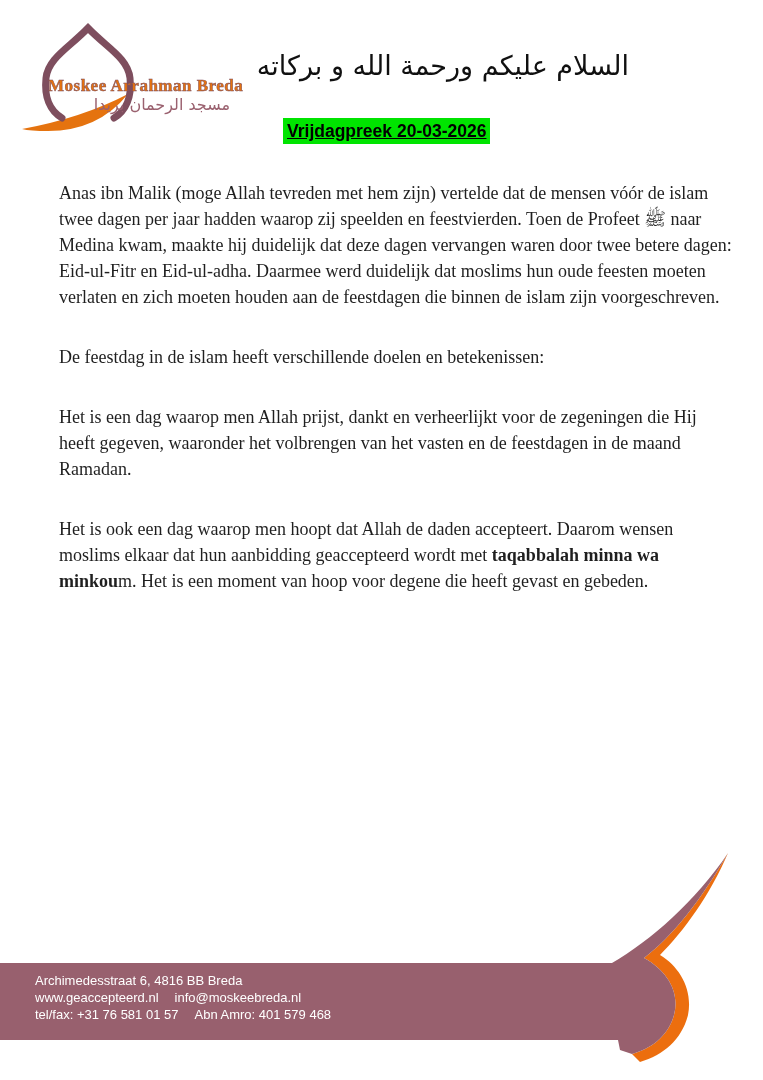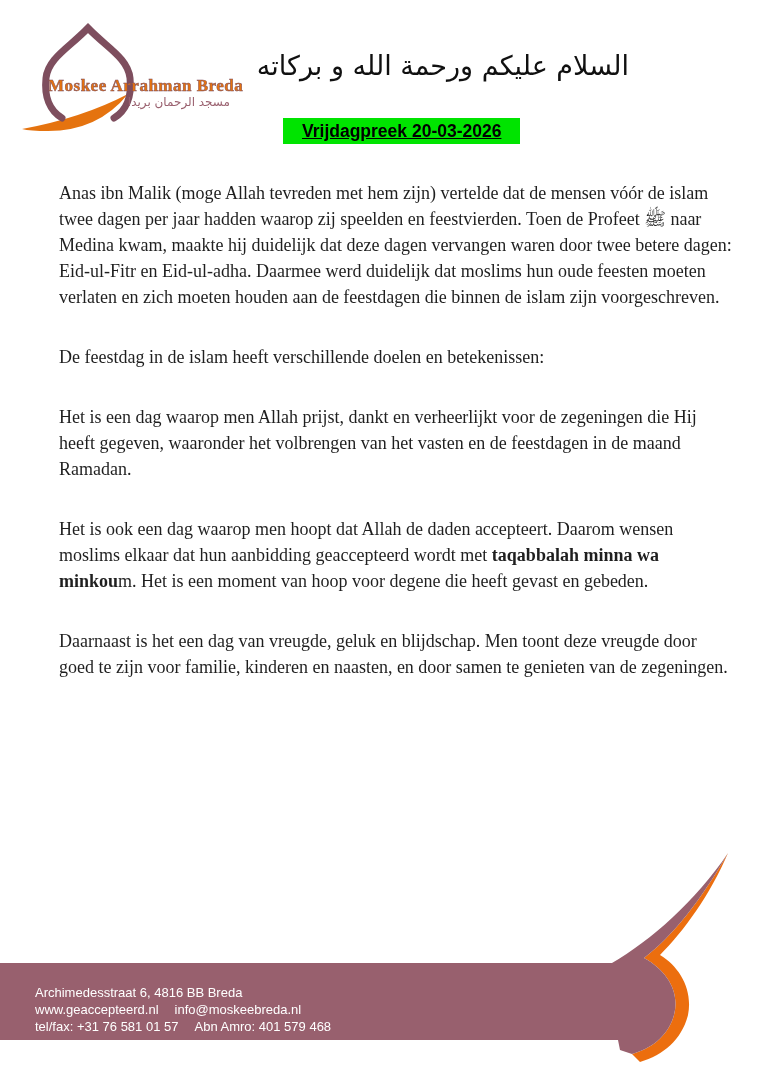--- a/index.html
+++ b/index.html
@@ -6,42 +6,42 @@
   html,body { width:763px; height:1080px; background:#ffffff; overflow:hidden; position:relative;
               font-family:"Liberation Serif", serif; }
 
   
   .logo-svg { position:absolute; left:18px; top:12px; width:220px; height:130px; }
   .logo-title { position:absolute; left:48px; top:76px; width:190px; text-align:right;
                 font-family:"Liberation Serif", serif; font-weight:700; font-size:17px;
                 color:#e5730f; letter-spacing:.5px; white-space:nowrap;
                 -webkit-text-stroke:.5px #7e4e5e; }
   .logo-arabic { position:absolute; left:48px; top:95px; width:182px; text-align:right;
-                 direction:rtl; font-family:"DejaVu Sans", sans-serif; font-size:12px;
+                 direction:rtl; font-family:"DejaVu Sans", sans-serif; font-size:16px;
                  color:#9a616f; white-space:nowrap; }
 
   .greeting { position:absolute; top:50px; right:134px; direction:rtl;
               font-family:"DejaVu Sans", sans-serif; font-size:27px; color:#101010;
               white-space:nowrap; }
 
   .sermon-title { position:absolute; left:283px; top:118px; display:inline-block;
                   background:#00e400; color:#000; font-family:"Liberation Sans", sans-serif;
-                  font-weight:700; font-size:17.5px; line-height:26px; padding:0 19px;
+                  font-weight:700; font-size:17.5px; line-height:26px; padding:0 4px;
                   text-decoration:underline; white-space:nowrap; }
 
   
   .body-text { position:absolute; left:43px; top:180px; width:690px;
                font-size:18px; line-height:26px; color:#1f1f1f; }
   .body-text p { margin:0 0 34px 16px; }
   .body-text .b { font-weight:700; }
 
   
   .footer-decoration { position:absolute; left:0; top:845px; width:763px; height:235px; }
   .footer-text { position:absolute; left:35px; top:972px; color:#ffffff;
-                 font-family:"Liberation Sans", sans-serif; font-size:13px; line-height:17px;margin-top:12px; }
+                 font-family:"Liberation Sans", sans-serif; font-size:13px; line-height:17px; }
   .footer-text .gap { display:inline-block; width:16px; }
 </style>
 </head>
 <body>
 
 <svg class="logo-svg" viewBox="0 0 220 130" aria-hidden="true">
 
   <path d="M 4,117 Q 64,106 110,82 Q 80,119 30,119 Q 12,119 4,117 Z" fill="#e5730f"></path>
 
   <path d="M 44,106 C 32,99 26,85 28,66 C 30,46 52,35 70,16 C 88,35 110,46 112,66 C 114,85 108,99 96,106" fill="none" stroke="#7e4e5e" stroke-width="7" stroke-linecap="round" stroke-linejoin="miter"></path>
@@ -51,21 +51,20 @@
 
 <div class="greeting">السلام عليكم ورحمة الله و بركاته</div>
 
 <div class="sermon-title">Vrijdagpreek 20-03-2026</div>
 
 <div class="body-text">
     <p><span>Anas ibn Malik (moge Allah tevreden met hem zijn) vertelde dat de mensen vóór de islam twee dagen per jaar hadden waarop zij speelden en feestvierden. Toen de Profeet ﷺ naar Medina kwam, maakte hij duidelijk dat deze dagen vervangen waren door twee betere dagen: Eid-ul-Fitr en Eid-ul-adha. Daarmee werd duidelijk dat moslims hun oude feesten moeten verlaten en zich moeten houden aan de feestdagen die binnen de islam zijn voorgeschreven.</span></p>
     <p><span>De feestdag in de islam heeft verschillende doelen en betekenissen:</span></p>
     <p><span>Het is een dag waarop men Allah prijst, dankt en verheerlijkt voor de zegeningen die Hij heeft gegeven, waaronder het volbrengen van het vasten en de feestdagen in de maand Ramadan.</span></p>
     <p><span>Het is ook een dag waarop men hoopt dat Allah de daden accepteert. Daarom wensen moslims elkaar dat hun aanbidding geaccepteerd wordt met </span><span class="b">taqabbalah minna wa minkou</span><span>m. Het is een moment van hoop voor degene die heeft gevast en gebeden.</span></p>
-    <p><span>Daarnaast is het een dag van vreugde, geluk en blijdschap. Men toont deze vreugde door goed te zijn voor familie, kinderen en naasten, en door samen te genieten van de zegeningen.</span></p>
   </div>
 
 <svg class="footer-decoration" viewBox="0 0 763 235" aria-hidden="true">
 
   <path fill="#ec6e0e" d="M 728,8
            C 702,54 672,92 644,113
            C 668,126 680,148 674,170
            C 668,192 650,204 632,209
            L 640,217
            C 664,210 682,194 688,170

